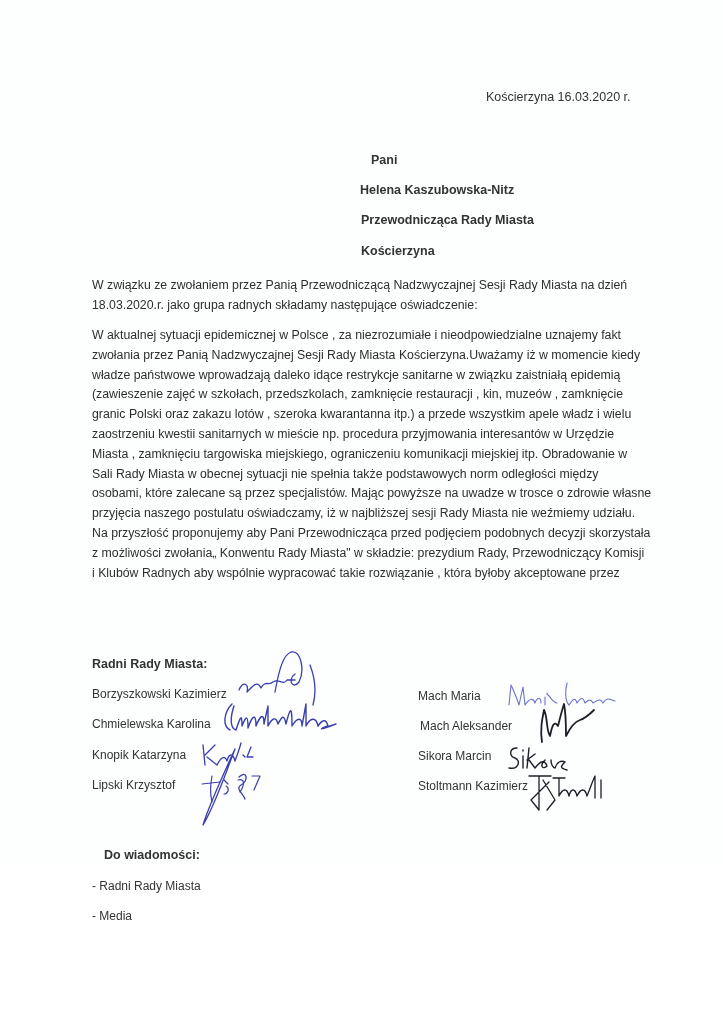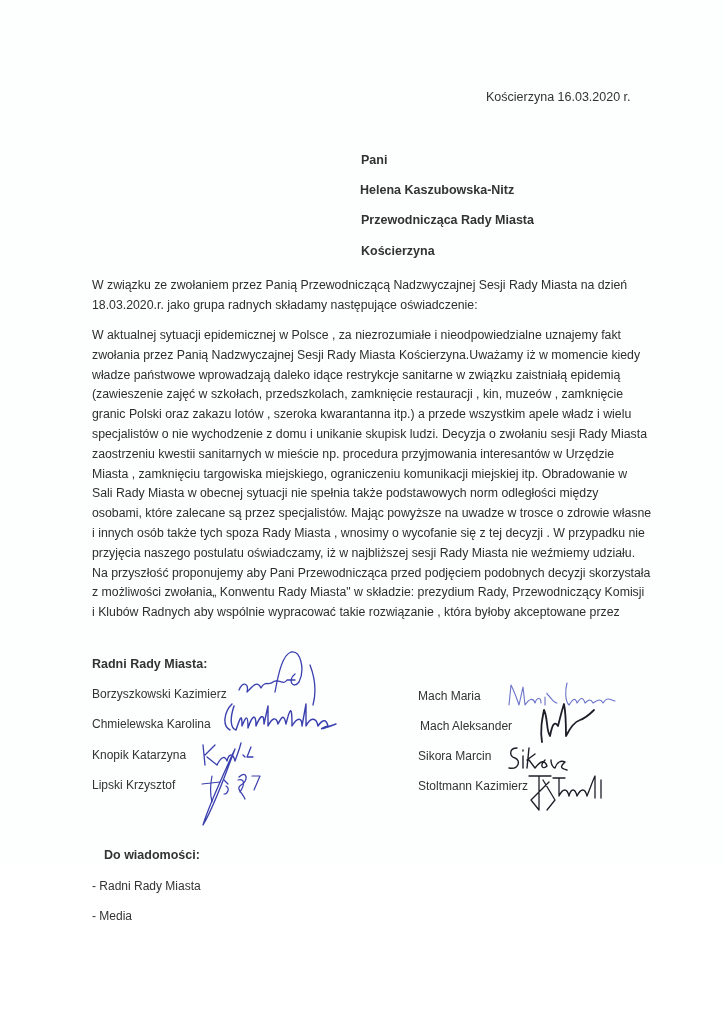--- a/index.html
+++ b/index.html
@@ -18,42 +18,40 @@
     svg.sig { position: absolute; overflow: visible; }
     .sig path { fill: none; stroke-linecap: round; stroke-linejoin: round; }
   </style>
 </head>
 <body>
 
 <div class="page">
 
   <div class="date">Kościerzyna 16.03.2020 r.</div>
 
-  <div class="addr" style="left:361px; top:153px;">Pani</div>
+  <div class="addr" style="left:371px; top:153px;">Pani</div>
   <div class="addr" style="left:360px; top:183px;">Helena Kaszubowska-Nitz</div>
   <div class="addr" style="left:361px; top:213px;">Przewodnicząca Rady Miasta</div>
   <div class="addr" style="left:361px; top:244px;">Kościerzyna</div>
 
   <div class="body-text" style="top:276px;">
     <span class="line">W związku ze zwołaniem przez Panią Przewodniczącą Nadzwyczajnej Sesji Rady Miasta na dzień</span>
     <span class="line">18.03.2020.r. jako grupa radnych składamy następujące oświadczenie:</span>
   </div>
 
   <div class="body-text" style="top:326px;">
     <span class="line">W aktualnej sytuacji epidemicznej w Polsce , za niezrozumiałe i nieodpowiedzialne uznajemy fakt</span>
     <span class="line">zwołania przez Panią Nadzwyczajnej Sesji Rady Miasta  Kościerzyna.Uważamy iż w momencie kiedy</span>
     <span class="line">władze państwowe wprowadzają daleko idące restrykcje sanitarne w związku zaistniałą epidemią</span>
     <span class="line">(zawieszenie zajęć w szkołach, przedszkolach, zamknięcie restauracji , kin, muzeów , zamknięcie</span>
     <span class="line">granic Polski oraz zakazu lotów , szeroka kwarantanna itp.) a przede wszystkim apele władz i wielu</span>
-    <span class="line">specjalistów o nie wychodzenie z domu i unikanie skupisk ludzi. Decyzja o zwołaniu sesji Rady Miasta</span>
     <span class="line">zaostrzeniu kwestii sanitarnych w mieście np. procedura przyjmowania interesantów w Urzędzie</span>
     <span class="line">Miasta , zamknięciu targowiska miejskiego, ograniczeniu komunikacji miejskiej itp. Obradowanie w</span>
     <span class="line">Sali Rady Miasta w obecnej sytuacji nie spełnia także podstawowych norm odległości między</span>
     <span class="line">osobami, które zalecane są przez specjalistów. Mając powyższe na uwadze w trosce o zdrowie własne</span>
-    <span class="line">i innych osób  także tych spoza Rady Miasta  , wnosimy o wycofanie się z tej decyzji . W przypadku nie</span>
     <span class="line">przyjęcia naszego postulatu oświadczamy, iż w najbliższej sesji Rady Miasta nie weźmiemy udziału.</span>
     <span class="line">Na przyszłość proponujemy aby Pani Przewodnicząca przed podjęciem podobnych decyzji skorzystała</span>
     <span class="line">z możliwości zwołania„ Konwentu Rady Miasta" w składzie: prezydium Rady, Przewodniczący Komisji</span>
     <span class="line">i Klubów Radnych aby wspólnie wypracować takie rozwiązanie , która byłoby akceptowane przez</span>
   </div>
 
   <div class="sec-head" style="top:657px;">Radni Rady Miasta:</div>
 
   <div class="name" style="left:92px; top:687px;">Borzyszkowski Kazimierz</div>
   <div class="name" style="left:92px; top:717px;">Chmielewska Karolina</div>

